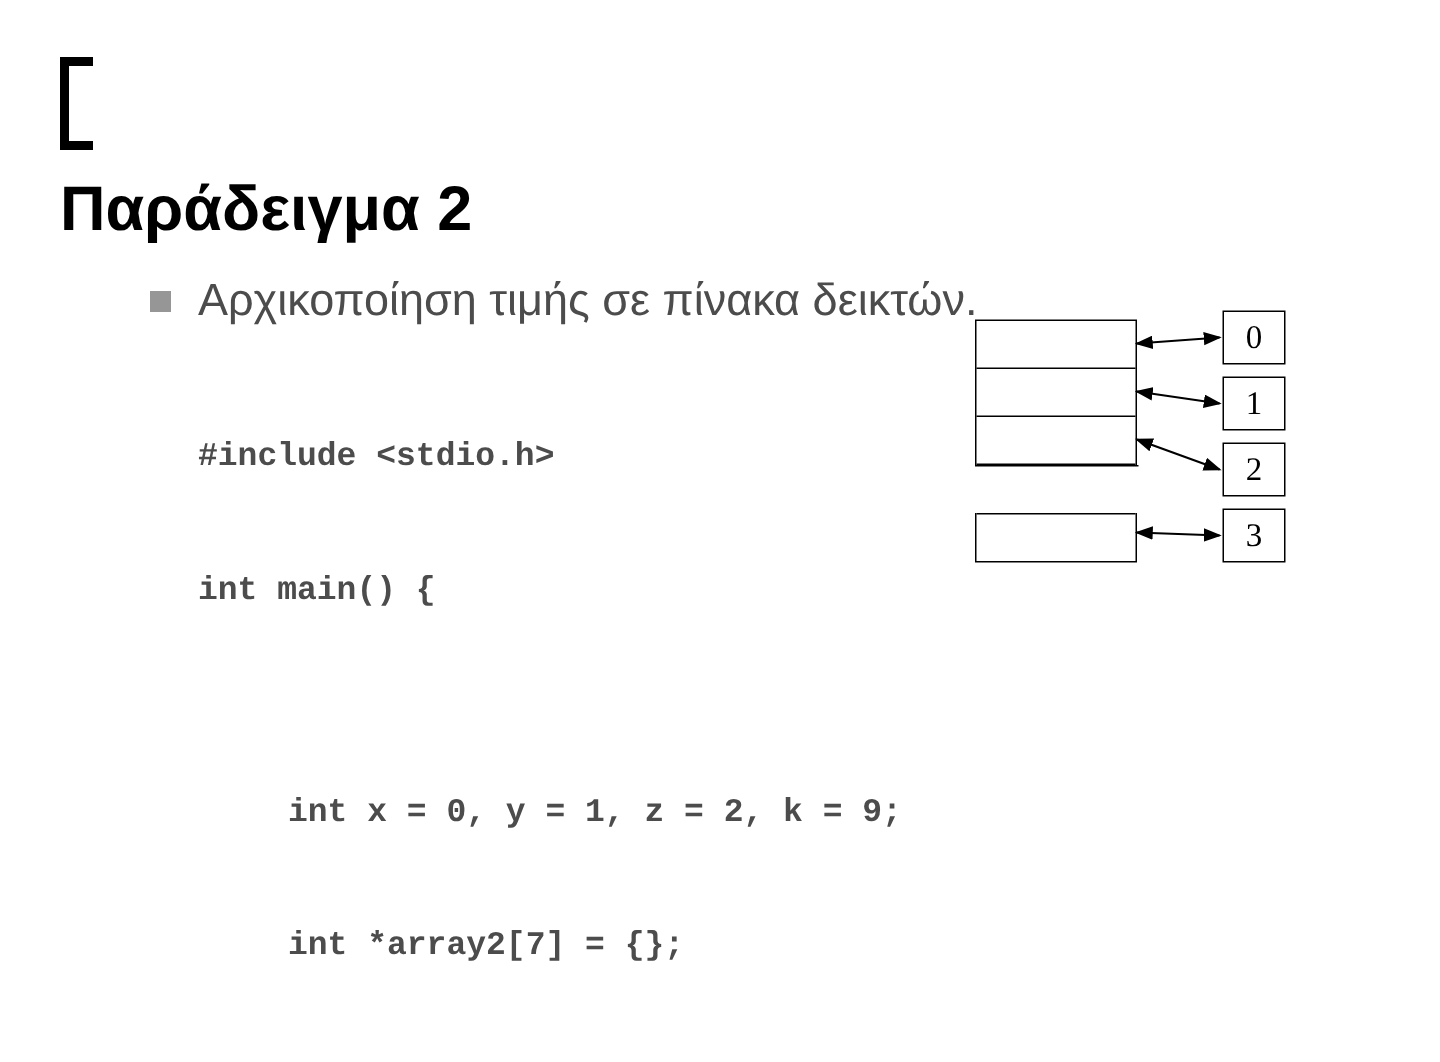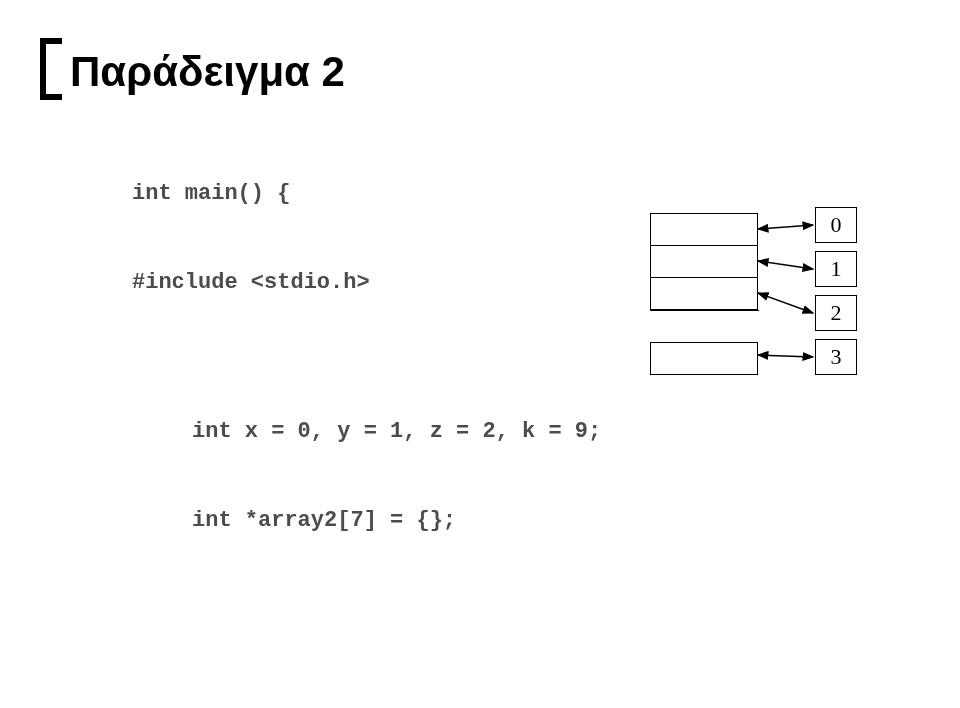--- a/index.html
+++ b/index.html
@@ -10,22 +10,23 @@
     body {
       width: 960px;
       height: 708px;
       background: #fff;
       font-family: Arial, Helvetica, sans-serif;
       position: relative;
       padding: 30px 40px;
     }
     .title-wrap {
       display: flex;
-      align-items: center;
+      align-items: flex-start;
       margin-bottom: 20px;
+      flex-direction: column;
     }
     .bracket {
       width: 22px;
       height: 62px;
       border-left: 6px solid #000;
       border-top: 6px solid #000;
       border-bottom: 6px solid #000;
       margin-right: 8px;
       margin-top: 8px;
     }
@@ -143,25 +144,29 @@
   </style>
 </head>
 <body>
 
 <div class="title-wrap">
   <div class="bracket"></div>
   <div class="title">Παράδειγμα 2</div>
 </div>
 
 <div class="content">
+  <div class="bullet-row">
+    <div class="bullet"></div>
+    <div class="subtitle">Αρχικοποίηση τιμής σε πίνακα δεικτών.</div>
+  </div>
 
   <div class="code-block">
     <div class="code code-group">
+      <div>#include &lt;stdio.h&gt;</div>
       <div>int main() {</div>
-      <div>#include &lt;stdio.h&gt;</div>
       <div class="indent-block">
         <div>int x = 0, y = 1, z = 2, k = 9;</div>
         <div>int *array2[7] = {};</div>
       </div>
     </div>
 
   </div>
 
 </div>
 

